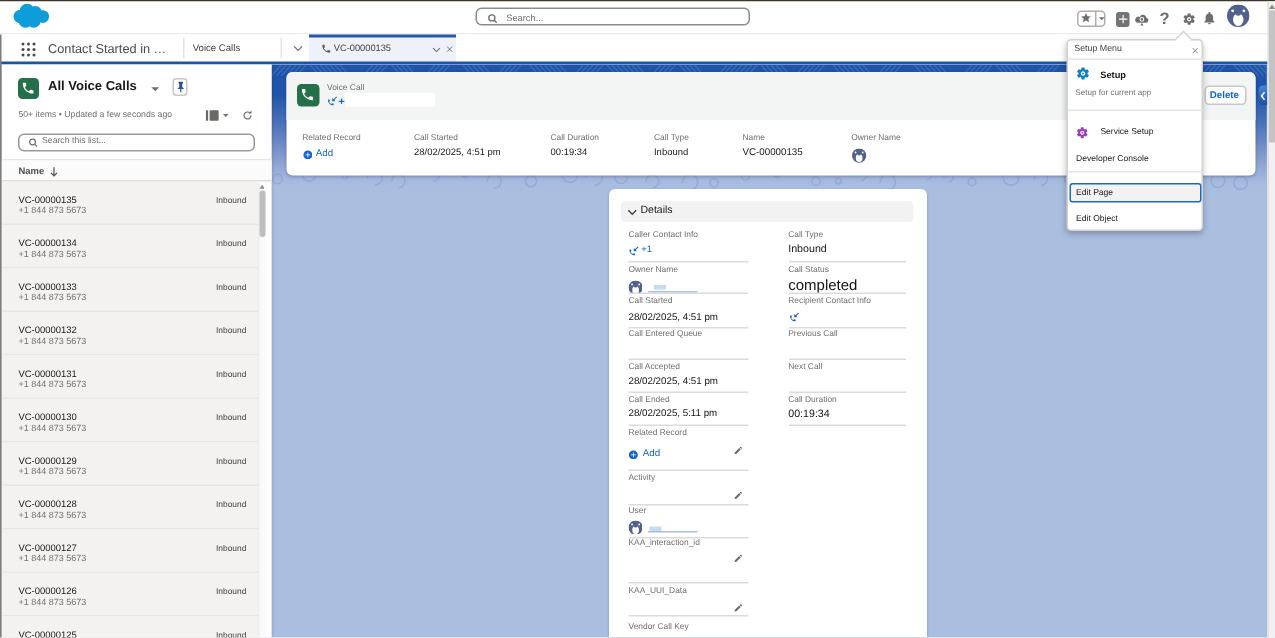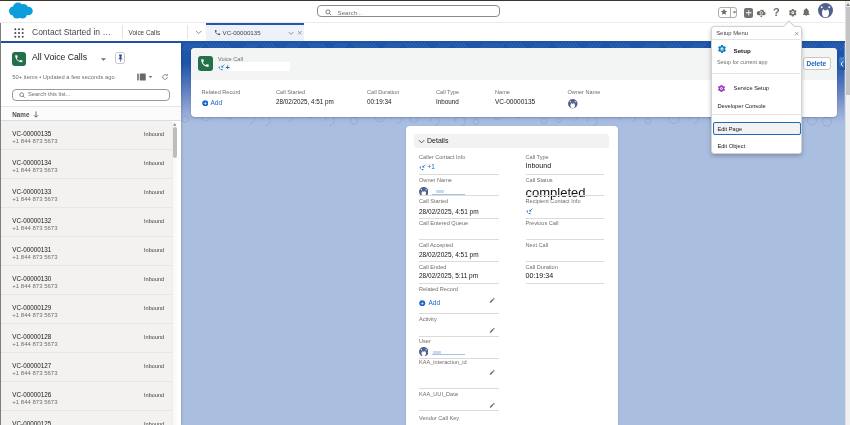--- a/index.html
+++ b/index.html
@@ -341,21 +341,21 @@
     <circle cx="8" cy="9" r="2" fill="#fff"></circle>
     <circle cx="24" cy="9" r="2" fill="#fff"></circle>
     <ellipse cx="16" cy="13.5" rx="3.8" ry="2.4" fill="#51618e"></ellipse>
   </svg>
 
   <div class="abs" style="left:0;top:42.5px;width:181px;height:382.5px;background:#fff;border-left:1px solid #8d8d8d;box-shadow:1px 0 2px rgba(0,0,0,.15);"></div>
   <div class="abs" style="left:11.5px;top:51.8px;width:14px;height:14px;background:#23704a;border-radius:3px;"></div>
   <svg class="abs" style="left:13.7px;top:54.3px;" width="9.5" height="9.5" viewBox="0 0 24 24">
       <path fill="#fff" d="M6.62 10.79c1.44 2.83 3.76 5.14 6.59 6.59l2.2-2.2c.27-.27.67-.36 1.02-.24 1.12.37 2.33.57 3.57.57.55 0 1 .45 1 1V20c0 .55-.45 1-1 1-9.39 0-17-7.61-17-17 0-.55.45-1 1-1h3.5c.55 0 1 .45 1 1 0 1.25.2 2.45.57 3.57.11.35.03.74-.25 1.02l-2.2 2.2z"></path>
     </svg>
-  <div class="abs" style="left:32px;top:51.5px;font-size:8.7px;font-weight:normal;color:#181818;">All Voice Calls</div>
+  <div class="abs" style="left:32px;top:51.5px;font-size:8.7px;font-weight:bold;color:#181818;">All Voice Calls</div>
   <svg class="abs" style="left:100px;top:56.5px;" width="7" height="5" viewBox="0 0 16 10">
       <path fill="#706e6b" d="M2 2l6 6 6-6z"></path>
     </svg>
   <div class="abs" style="left:114.5px;top:52px;width:10.5px;height:12px;border:1px solid #c9c7c5;border-radius:2.5px;background:#fff;"></div>
   <svg class="abs" style="left:116.5px;top:54px;" width="7" height="8" viewBox="0 0 14 16">
       <path fill="#30509f" d="M4 1h6v2l-1 1v4l2.5 2.5H2.5L5 8V4L4 3z"></path>
       <path stroke="#30509f" stroke-width="1.6" d="M7 10.5V15"></path>
     </svg>
   <div class="abs" style="left:12.3px;top:74px;font-size:5.8px;color:#706e6b;">50+ items • Updated a few seconds ago</div>
   <svg class="abs" style="left:137px;top:72.5px;" width="9" height="8" viewBox="0 0 18 16">
@@ -543,21 +543,21 @@
     <div class="abs" style="left:419px;top:391.3px;font-size:5.6px;color:#706e6b;">KAA_UUI_Data</div>
     <svg class="abs" style="left:489px;top:401.5px;" width="6.5" height="6.5" viewBox="0 0 24 24">
       <path fill="#706e6b" d="M3 17.25V21h3.75L17.8 9.94l-3.75-3.75L3 17.25zM20.7 7.04c.39-.39.39-1.02 0-1.41l-2.34-2.34a1 1 0 0 0-1.41 0l-1.83 1.83 3.75 3.75 1.83-1.83z"></path>
     </svg>
     <div class="abs" style="left:419px;top:410.3px;width:79.5px;height:1px;background:#dddbda;"></div>
     <div class="abs" style="left:419px;top:414.9px;font-size:5.6px;color:#706e6b;">Vendor Call Key</div>
     <div class="abs" style="left:525.5px;top:154.2px;font-size:5.6px;color:#706e6b;">Call Type</div>
     <div class="abs" style="left:525.5px;top:161.8px;font-size:7.1px;color:#141414;">Inbound</div>
     <div class="abs" style="left:525.5px;top:173.8px;width:78px;height:1px;background:#dddbda;"></div>
     <div class="abs" style="left:525.5px;top:176.8px;font-size:5.6px;color:#706e6b;">Call Status</div>
-    <div class="abs" style="left:525.5px;top:184.5px;font-size:13px;color:#141414;">completed</div>
+    <div class="abs" style="left:525.5px;top:184.5px;font-size:10px;color:#141414;">completed</div>
     <div class="abs" style="left:525.5px;top:194.7px;width:78px;height:1px;background:#dddbda;"></div>
     <div class="abs" style="left:525.5px;top:197.7px;font-size:5.6px;color:#706e6b;">Recipient Contact Info</div>
     <svg class="abs" style="left:525.5px;top:207.5px;" width="7" height="7" viewBox="0 0 24 24">
       <g transform="translate(0,6) scale(0.72)">
         <path fill="#1464c8" d="M6.62 10.79c1.44 2.83 3.76 5.14 6.59 6.59l2.2-2.2c.27-.27.67-.36 1.02-.24 1.12.37 2.33.57 3.57.57.55 0 1 .45 1 1V20c0 .55-.45 1-1 1-9.39 0-17-7.61-17-17 0-.55.45-1 1-1h3.5c.55 0 1 .45 1 1 0 1.25.2 2.45.57 3.57.11.35.03.74-.25 1.02l-2.2 2.2z"></path>
       </g>
       <path stroke="#1464c8" stroke-width="2.4" fill="none" d="M22 2L13.2 10.8"></path>
       <path fill="#1464c8" d="M12 4.6 V12 H19.4 L12 4.6z"></path>
     </svg>
     <div class="abs" style="left:525.5px;top:217.8px;width:78px;height:1px;background:#dddbda;"></div>

